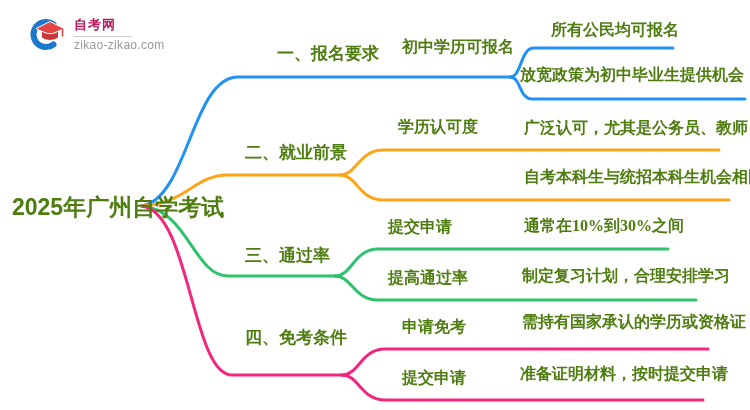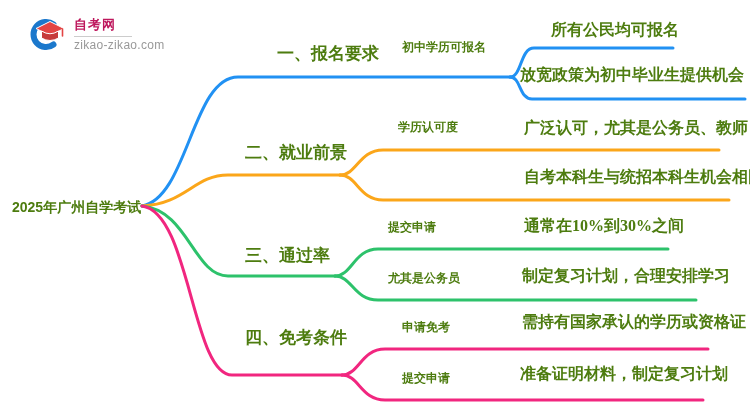--- a/index.html
+++ b/index.html
@@ -6,23 +6,23 @@
   .stage {
     position:relative; width:750px; height:410px; overflow:hidden;
     background:#ffffff;
     font-family:"Liberation Sans", sans-serif;
   }
   svg.lines { position:absolute; left:0; top:0; }
   .node {
     position:absolute; white-space:nowrap;
     color:#4d7c0f; font-weight:600; line-height:20px;
   }
-  .root-label   { font-size:14px; line-height:22px; }
+  .root-label   { font-size:23px; line-height:22px; }
   .branch-label { font-size:17px; }
-  .mid-label    { font-size:12px; }
+  .mid-label    { font-size:16px; }
   .leaf-label   { font-size:16px; }
   .logo { position:absolute; left:28px; top:13px; display:flex; align-items:center; }
   .logo-text { margin-left:4px; }
   .logo-title { font-size:13px; font-weight:bold; color:#be185d; letter-spacing:1px; }
   .logo-divider { height:1px; background:#cccccc; margin:2px 0 1px 0; width:58px; }
   .logo-domain { font-size:12px; color:#999999; letter-spacing:0.3px; }
 </style>
 </head>
 <body>
 
@@ -71,22 +71,22 @@
   <div class="node leaf-label" style="left:520px; top:65px;text-align:center;">放宽政策为初中毕业生提供机会</div>
 
   <div class="node branch-label" style="left:245px; top:143px;">二、就业前景</div>
   <div class="node mid-label" style="left:398px; top:117px;">学历认可度</div>
   <div class="node leaf-label" style="left:524px; top:118px;">广泛认可，尤其是公务员、教师</div>
   <div class="node leaf-label" style="left:524px; top:167px;">自考本科生与统招本科生机会相同</div>
 
   <div class="node branch-label" style="left:245px; top:246px;">三、通过率</div>
   <div class="node mid-label" style="left:388px; top:217px;">提交申请</div>
   <div class="node leaf-label" style="left:524px; top:216px;font-family:Liberation Serif, serif;">通常在10%到30%之间</div>
-  <div class="node mid-label" style="left:388px; top:268px;">尤其是公务员</div>
+  <div class="node mid-label" style="left:388px; top:268px;">提高通过率</div>
   <div class="node leaf-label" style="left:522px; top:266px;">制定复习计划，合理安排学习</div>
 
   <div class="node branch-label" style="left:245px; top:328px;">四、免考条件</div>
   <div class="node mid-label" style="left:402px; top:317px;">申请免考</div>
   <div class="node leaf-label" style="left:522px; top:312px;">需持有国家承认的学历或资格证</div>
   <div class="node mid-label" style="left:402px; top:368px;">提交申请</div>
-  <div class="node leaf-label" style="left:520px; top:364px;">准备证明材料，制定复习计划</div>
+  <div class="node leaf-label" style="left:520px; top:364px;">准备证明材料，按时提交申请</div>
 
 </div>
 
 </body></html>

